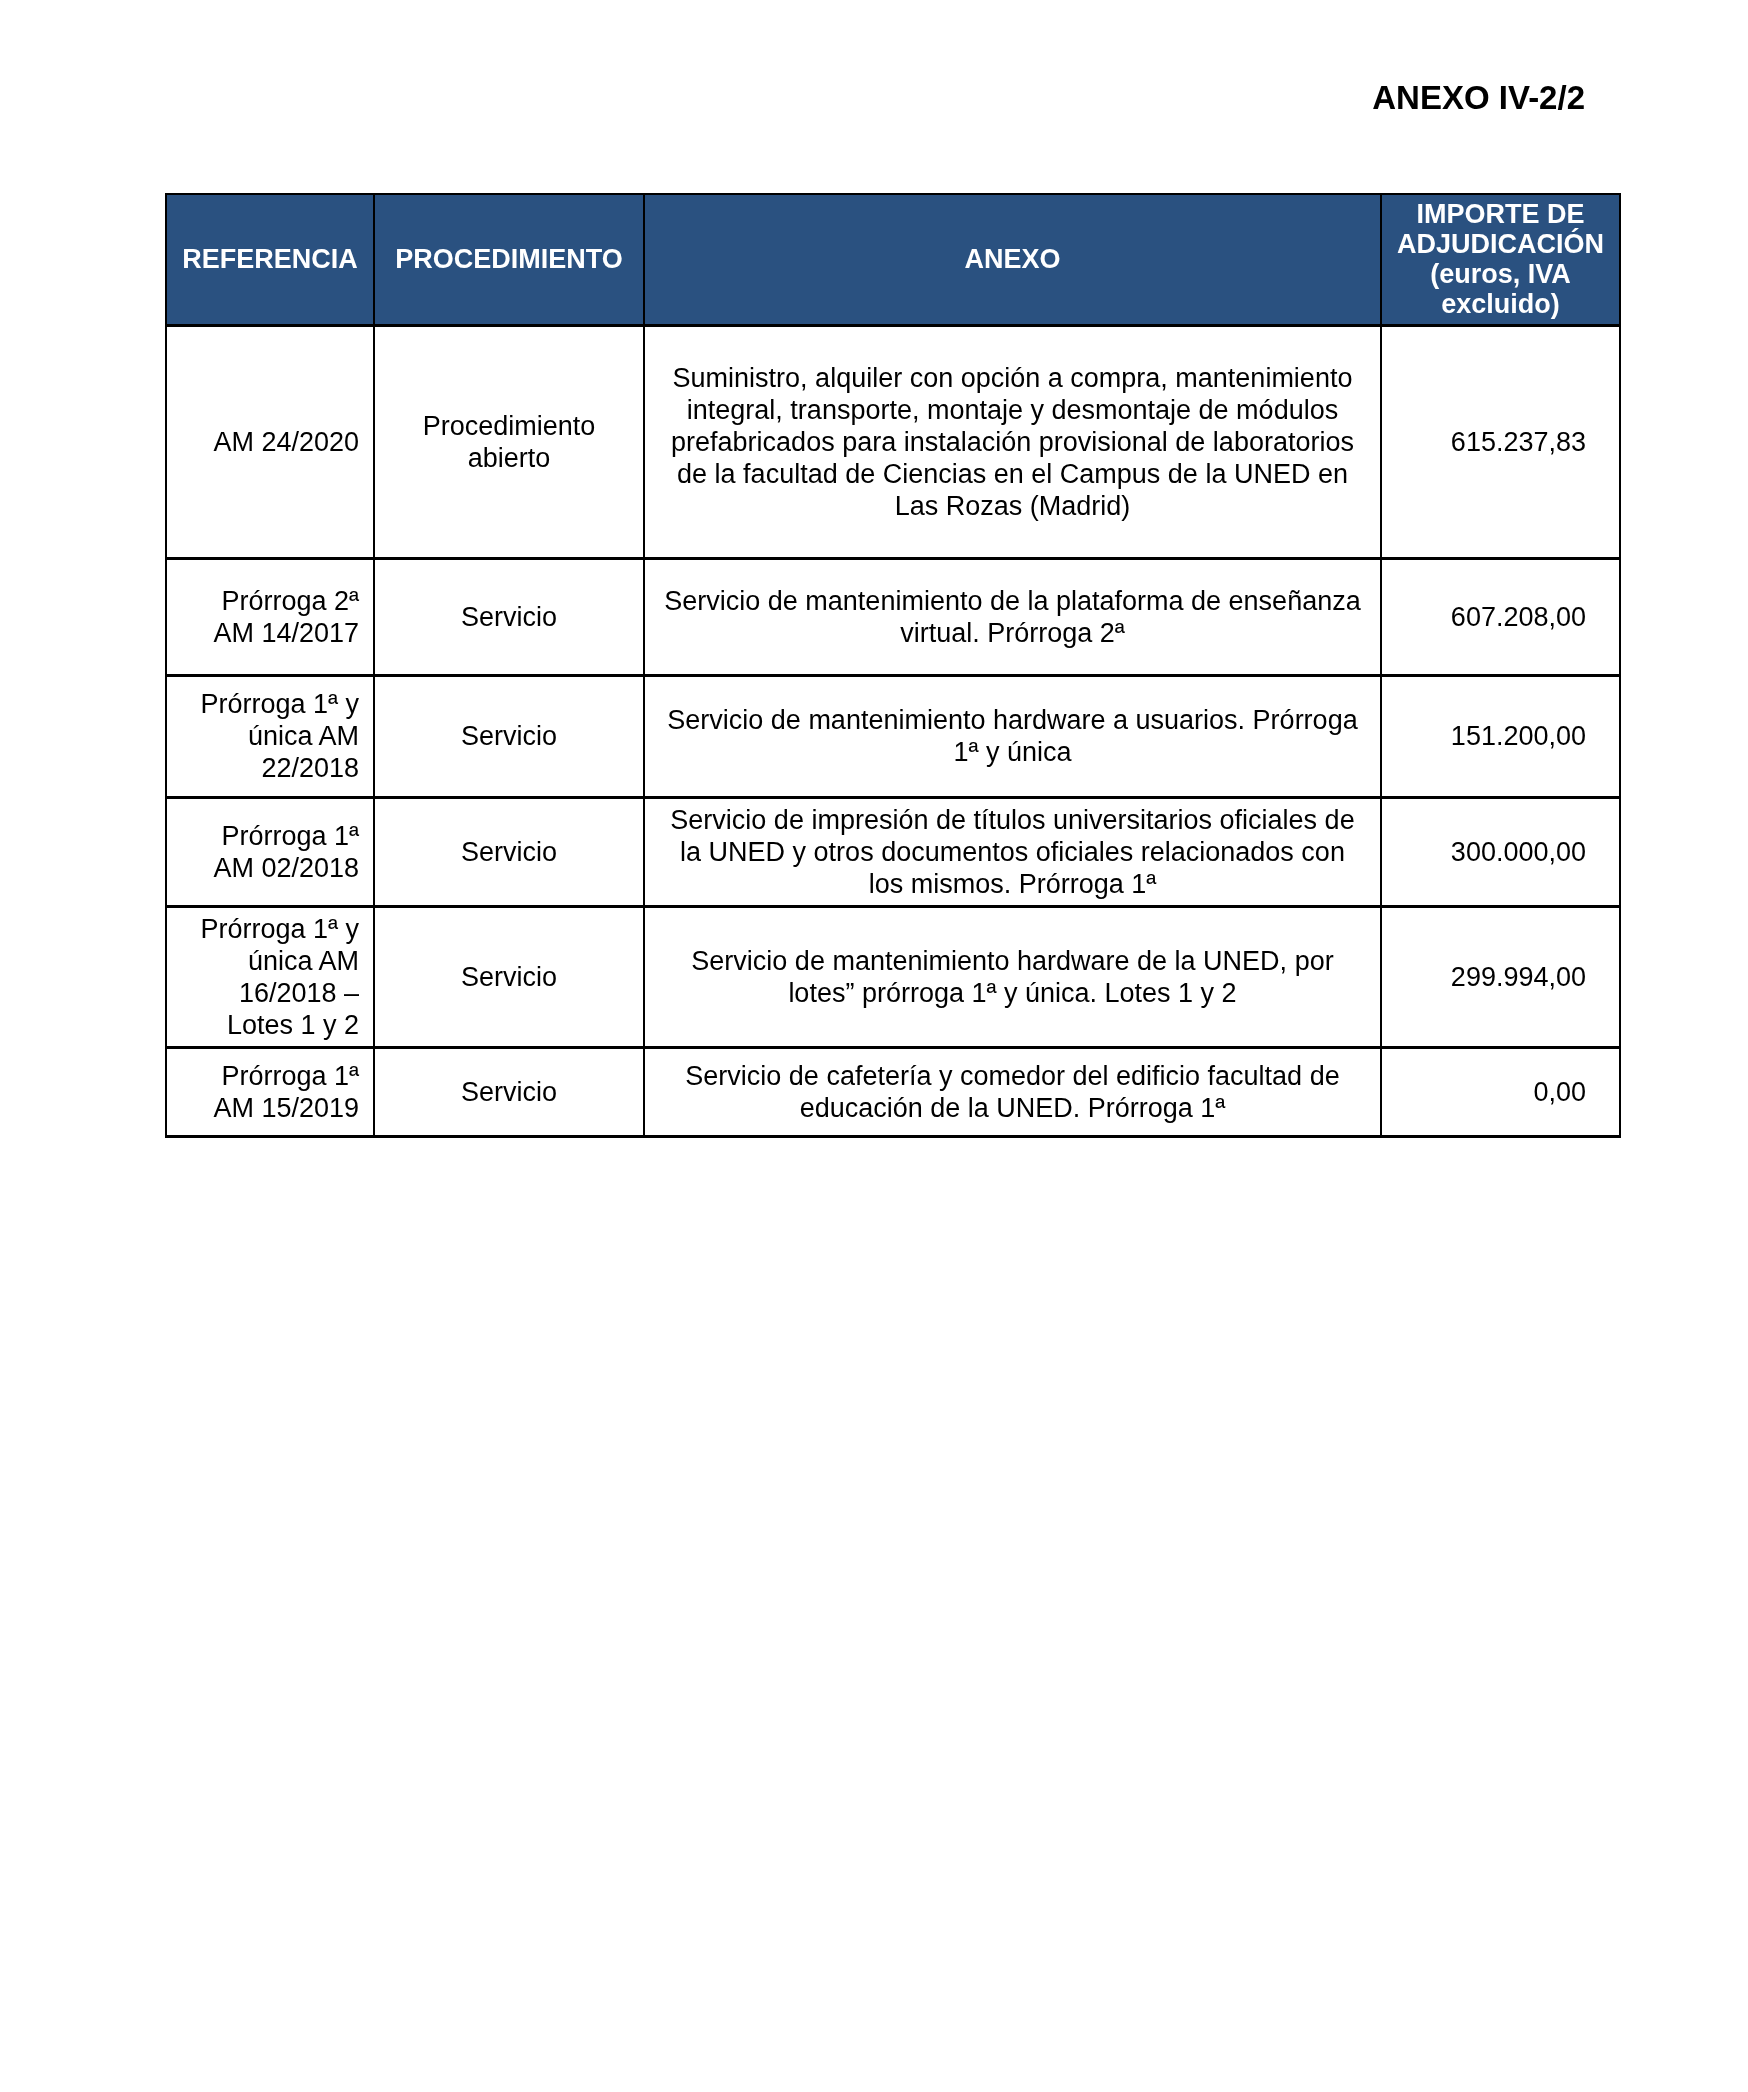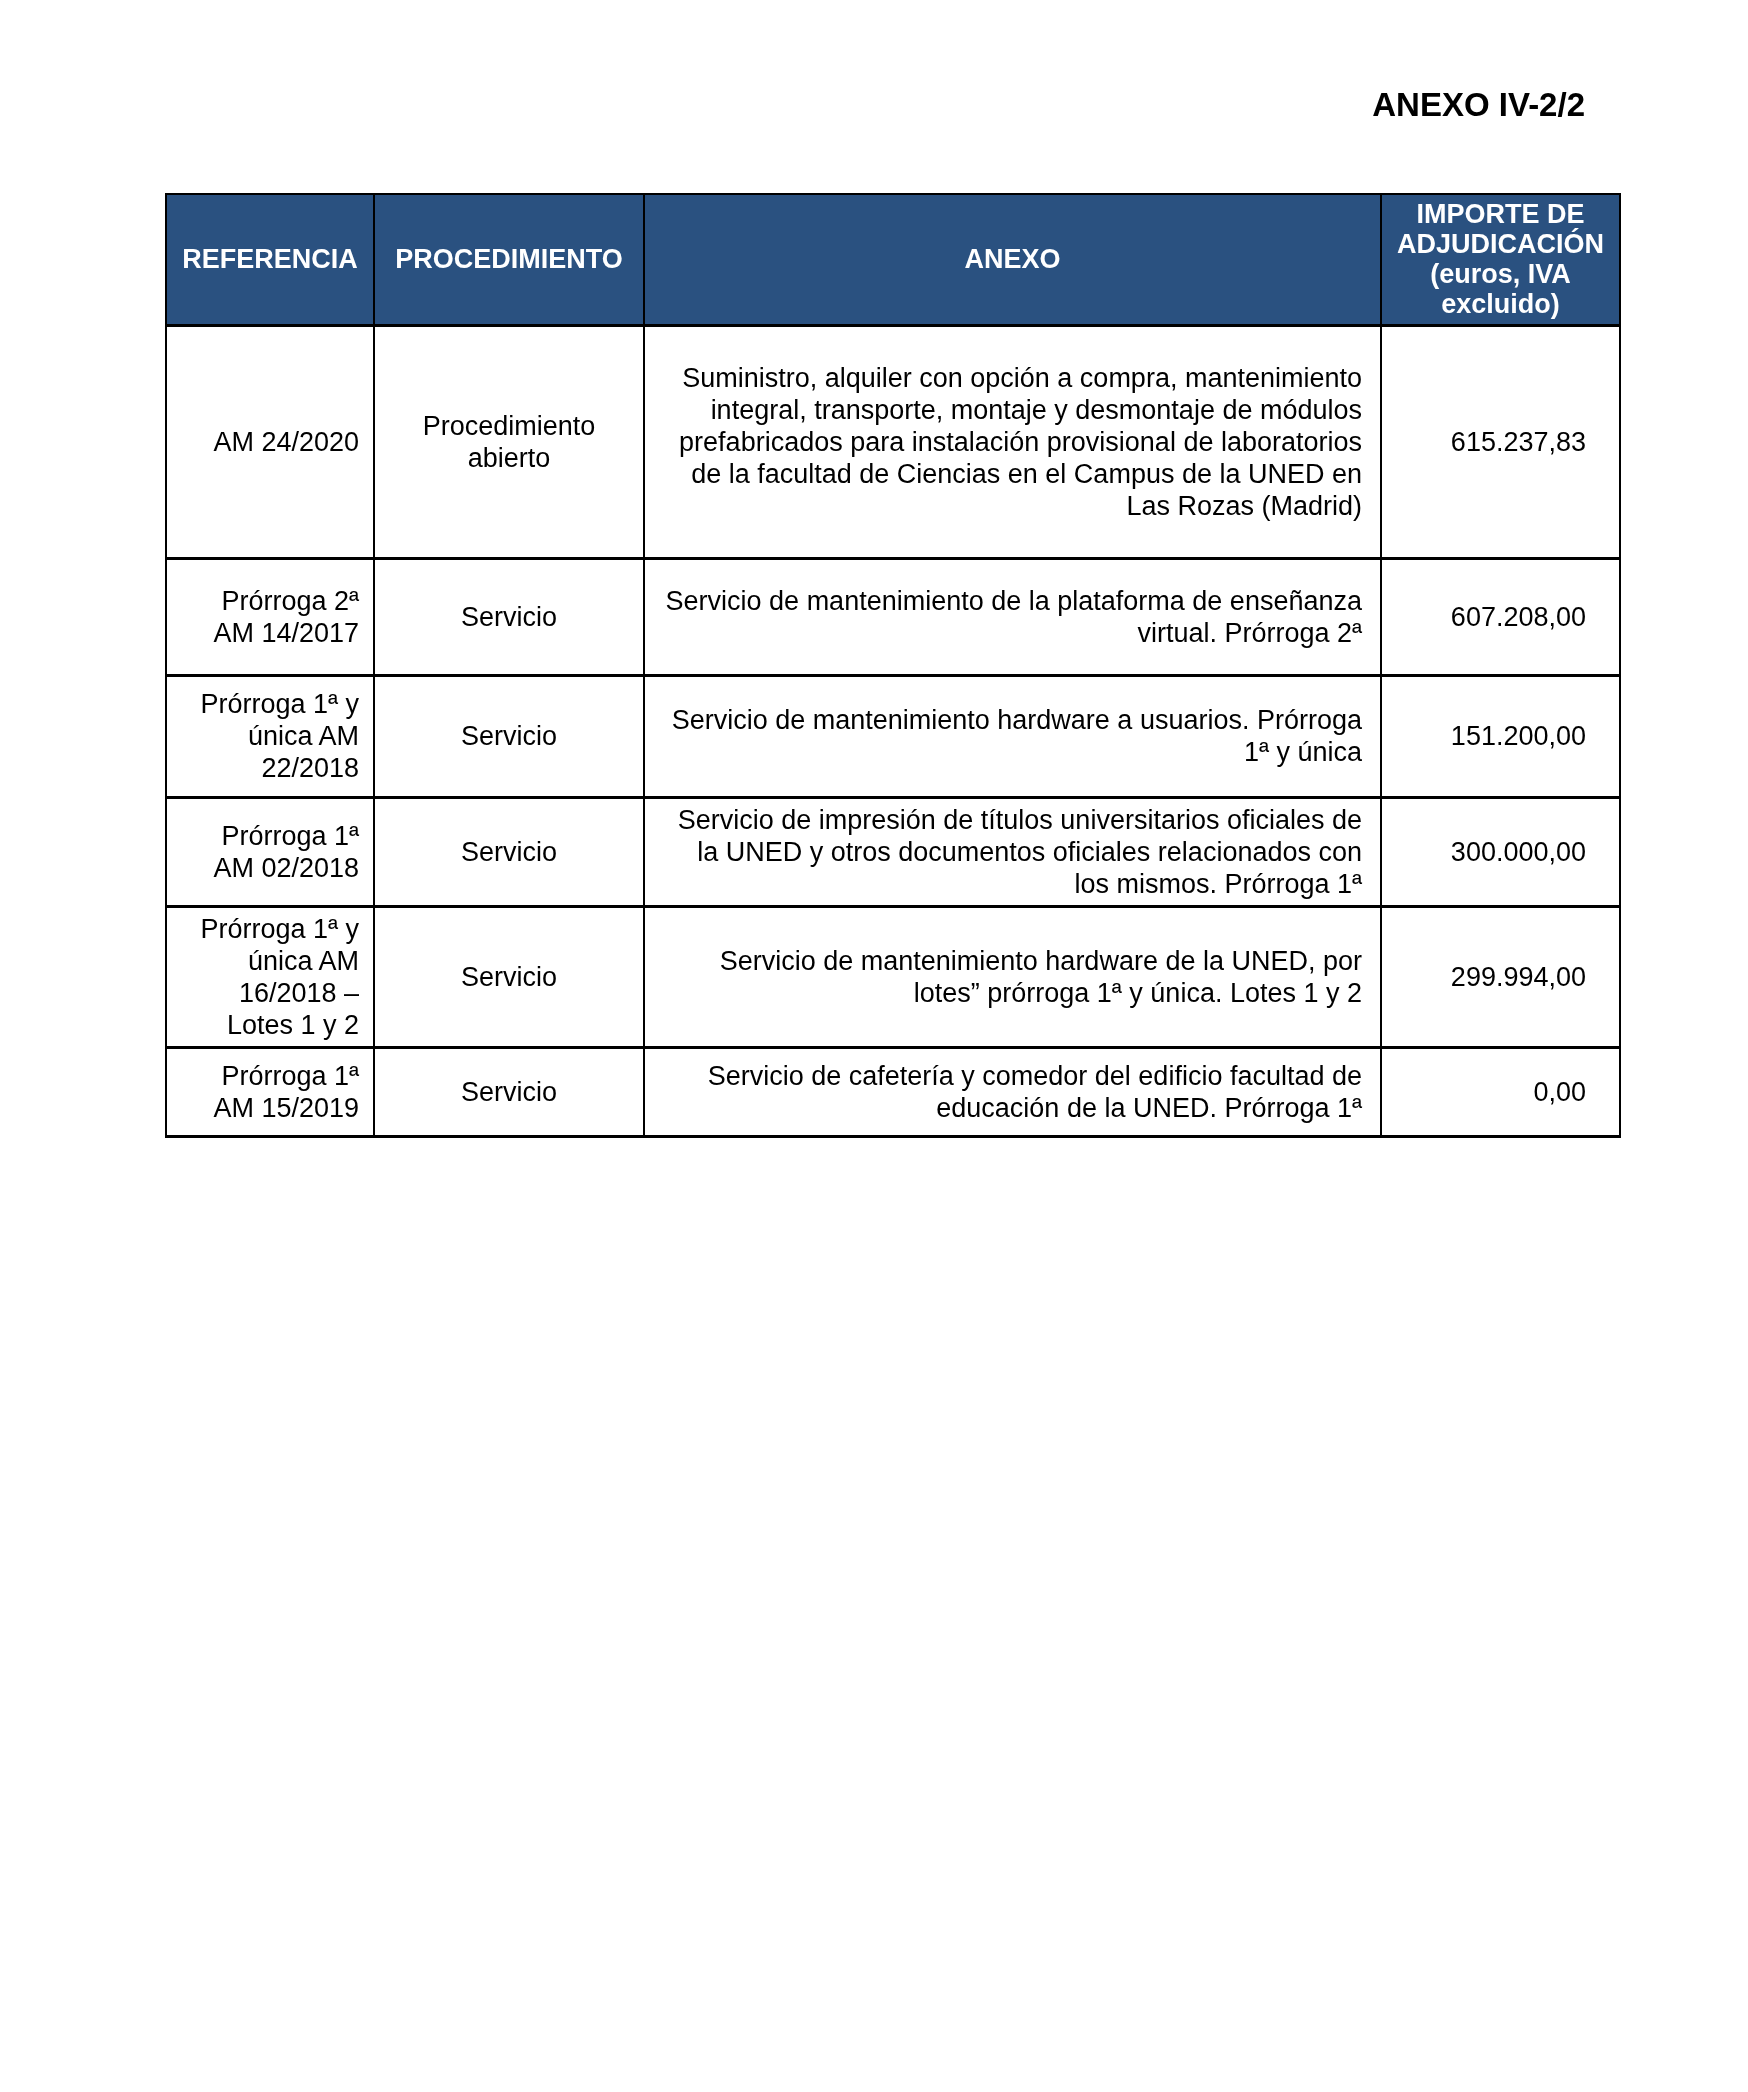--- a/index.html
+++ b/index.html
@@ -9,21 +9,21 @@
   body {
     width: 1748px;
     height: 2092px;
     background: #ffffff;
     position: relative;
     font-family: "Liberation Sans", "DejaVu Sans", sans-serif;
     color: #000000;
   }
   .annex-label {
     position: absolute;
-    top: 86px;
+    top: 79px;
     right: 163px;
     font-size: 33px;
     font-weight: bold;
     color: #000000;
     white-space: nowrap;
   }
   table.contracts {
     position: absolute;
     left: 165px;
     top: 193px;
@@ -58,21 +58,21 @@
   }
   td.ref {
     text-align: right;
     padding: 5px 14px;
   }
   td.proc {
     text-align: center;
     padding: 5px 10px;
   }
   td.obj {
-    text-align: right;
+    text-align: center;
     padding: 5px 18px;
   }
   td.imp {
     text-align: right;
     padding: 5px 33px 5px 8.2px;
     margin-top: 40px;
   }
   
   tr.r0 td { height: 220px; }
   tr.r1 td { height: 67px;  }

